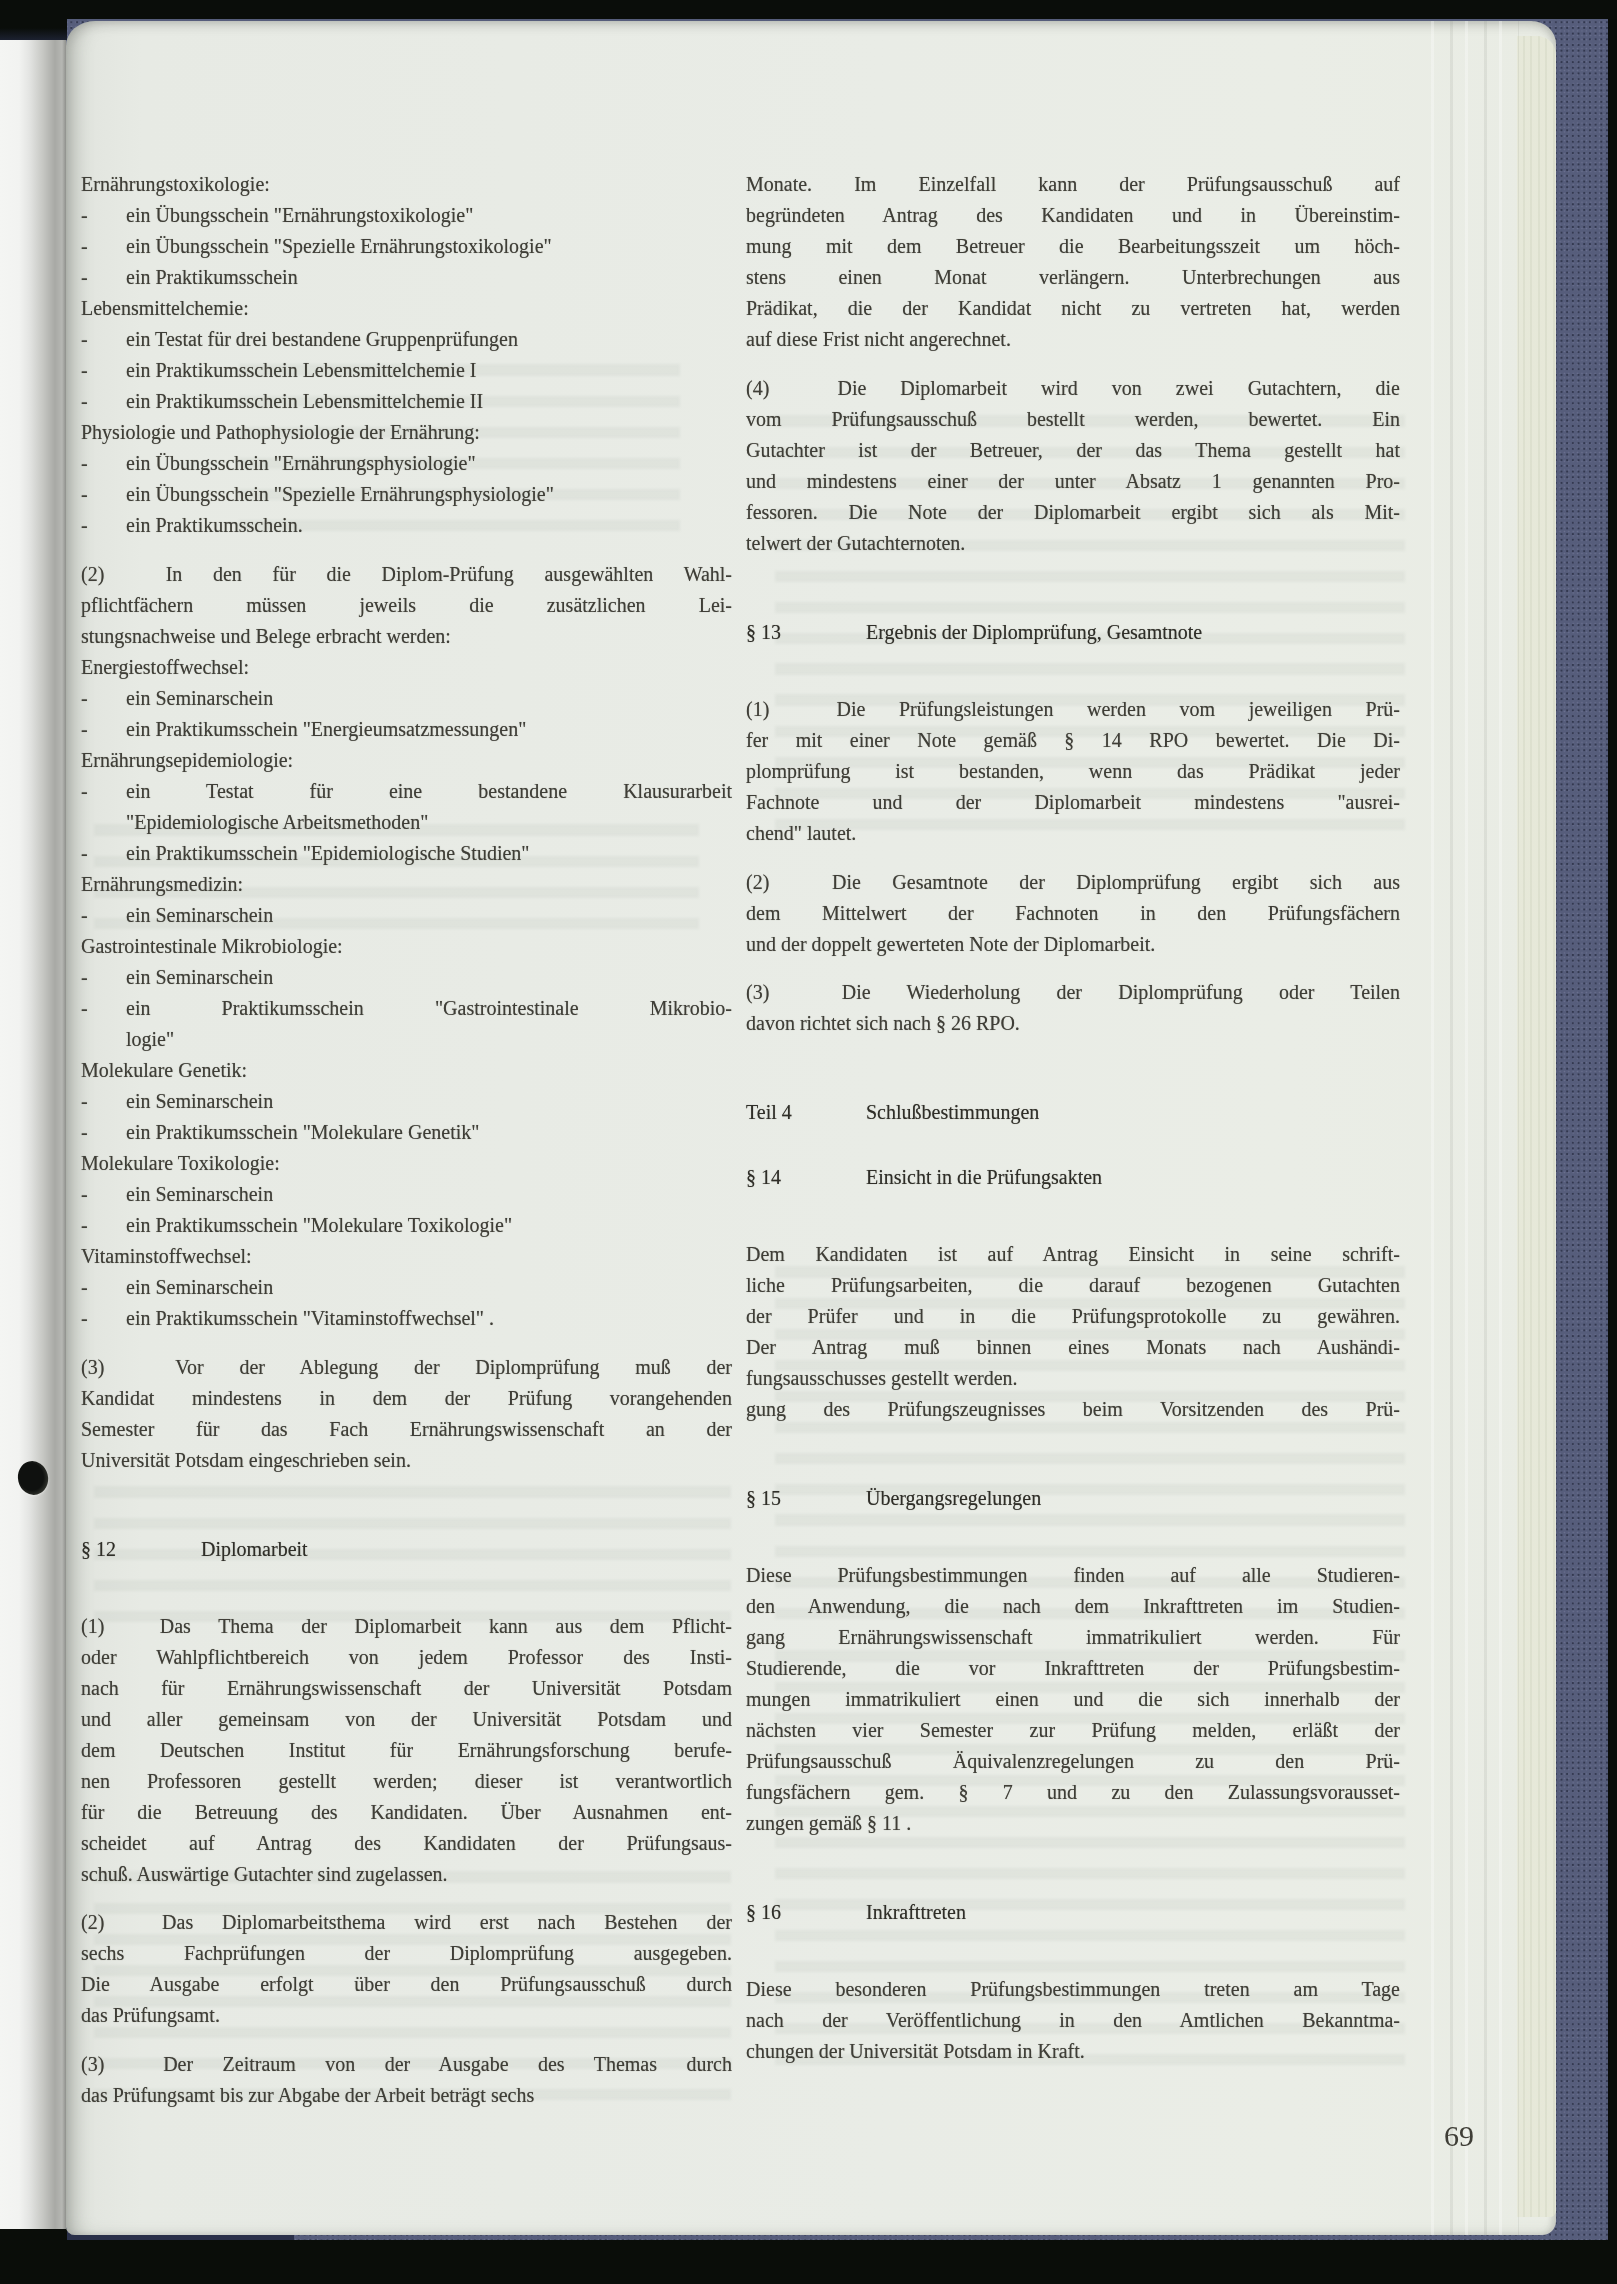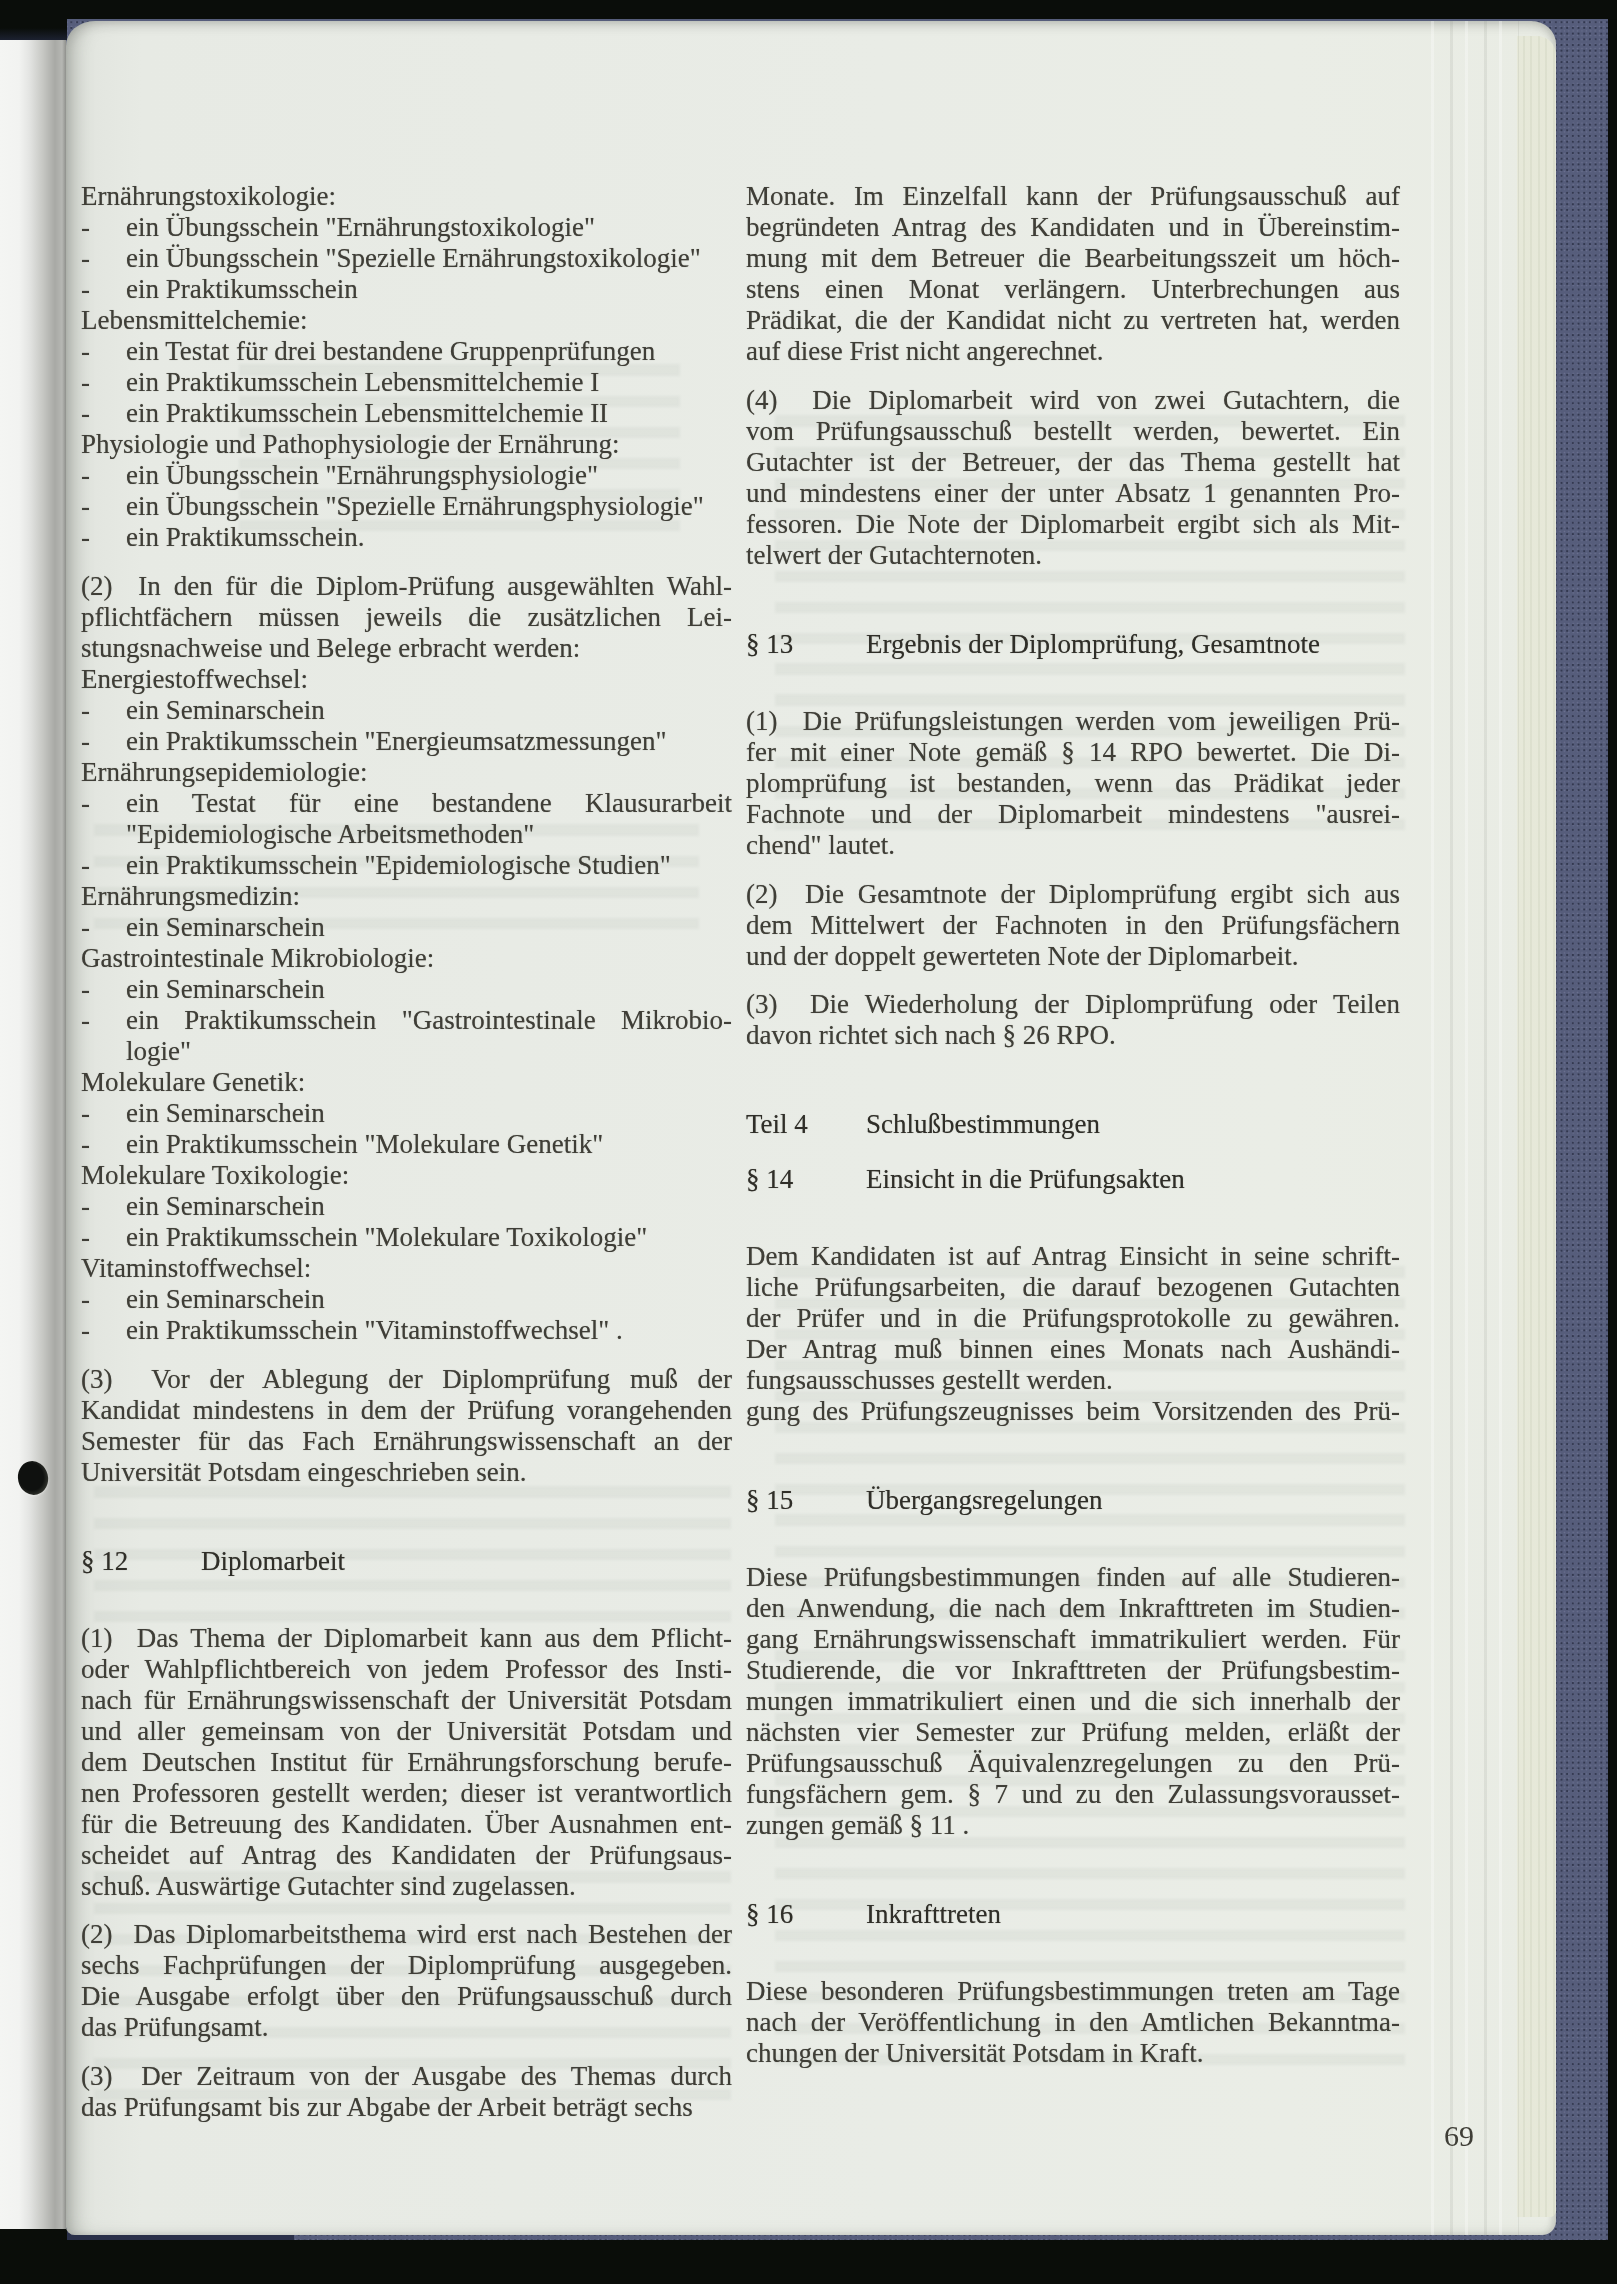--- a/index.html
+++ b/index.html
@@ -53,30 +53,30 @@
     position:absolute;right:37px;top:0;width:88px;height:100%;
     background:repeating-linear-gradient(90deg,rgba(255,255,255,0.30) 0 2.5px,rgba(0,0,0,0) 2.5px 19px,rgba(118,123,112,0.12) 19px 22px,rgba(0,0,0,0) 22px 34px);
   }
   .ghost{
     position:absolute;pointer-events:none;
     filter:blur(1.6px);opacity:.6;
     background:repeating-linear-gradient(180deg,rgba(0,0,0,0) 0 9.5px,rgba(126,136,124,0.15) 9.5px 21px,rgba(0,0,0,0) 21px 31px);
   }
   
   .col{
-    position:absolute;top:160px;
-    font-size:27px;line-height:31px;color:#3f3e37;
+    position:absolute;top:148px;
+    font-size:20px;line-height:31px;color:#3f3e37;
     text-shadow:0 0 0.8px rgba(58,58,50,0.55);
   }
   .col-left{left:15px;width:651px;}
   .col-right{left:680px;width:654px;}
   .p{margin:0;}
   .p + .p{margin-top:17.7px;}
   .h{margin-top:58px;font-weight:normal;color:#2f2e28;}
-  .h + .h{margin-top:24px;}
+  .h + .h{margin-top:34px;}
   .h + .p{margin-top:46px;}
   .col > :first-child{margin-top:0;}
   .h .hl{display:inline-block;width:120px;}
   .line{min-height:31px;}
   .j{text-align:justify;text-align-last:justify;}
   .l{text-align:left;}
   .li{display:flex;}
   .dash{flex:0 0 45px;}
   .lt{flex:1 1 auto;display:block;}
   .lt.j{text-align:justify;text-align-last:justify;}

